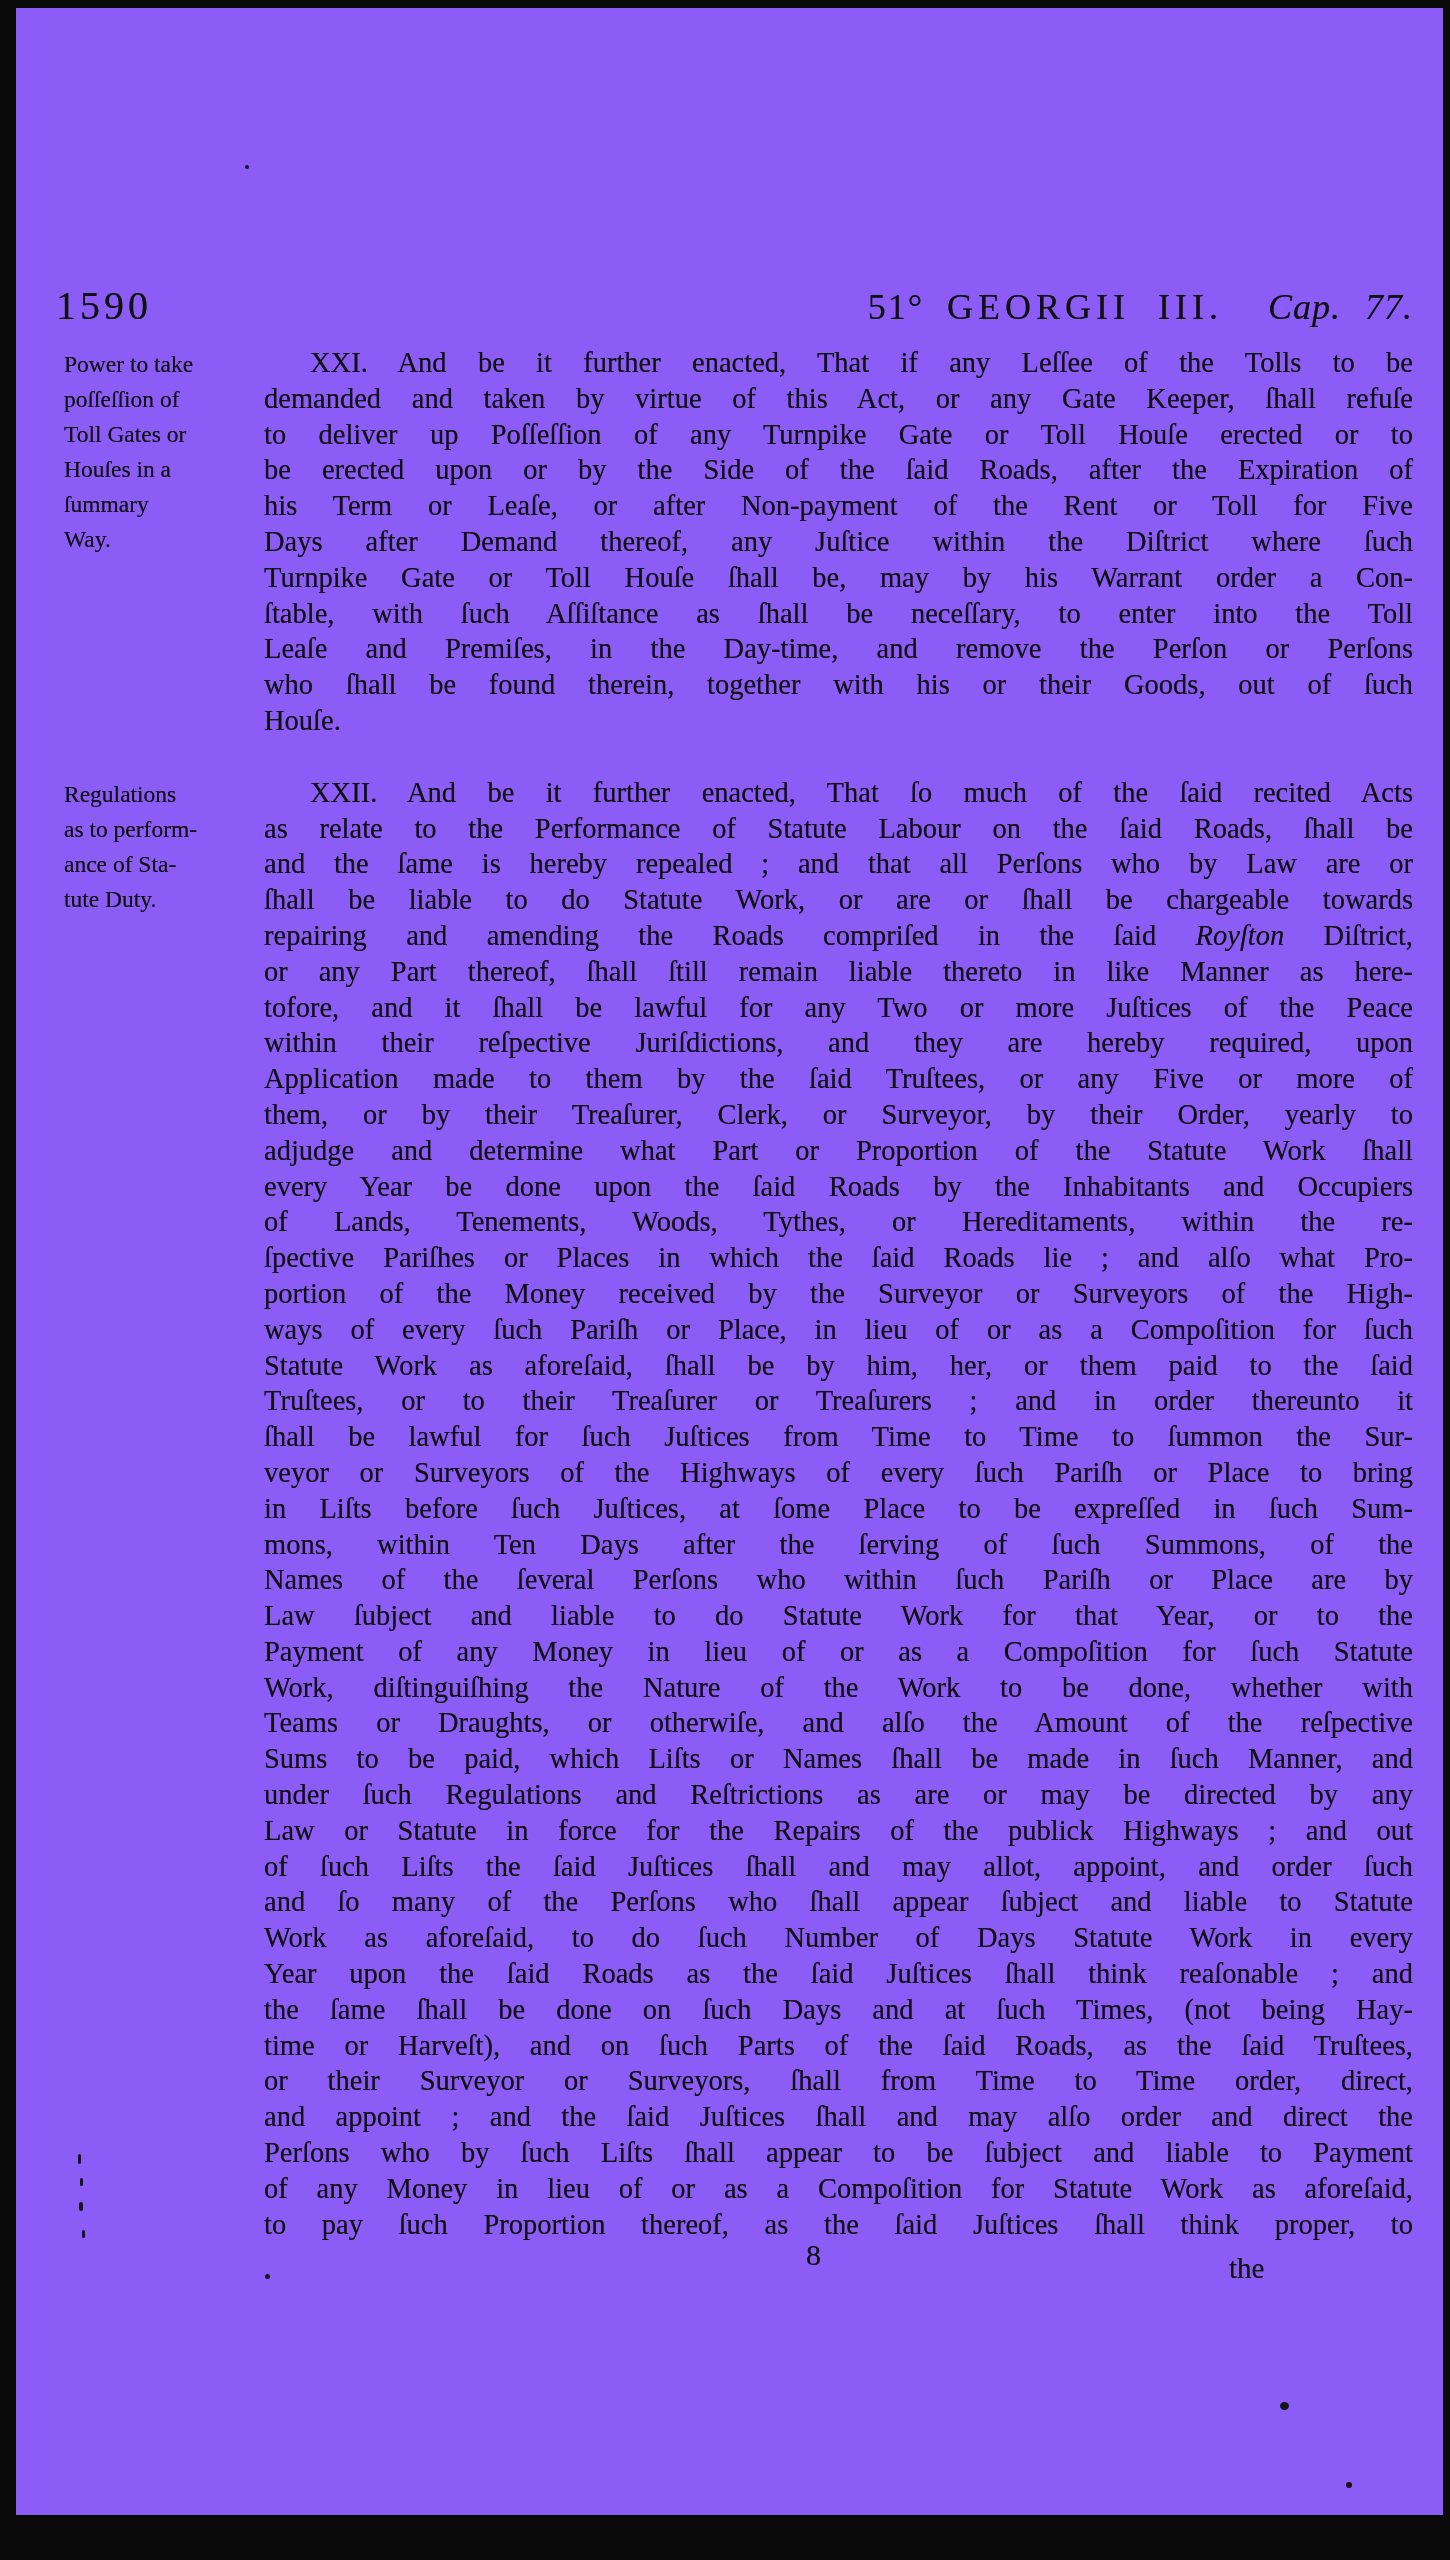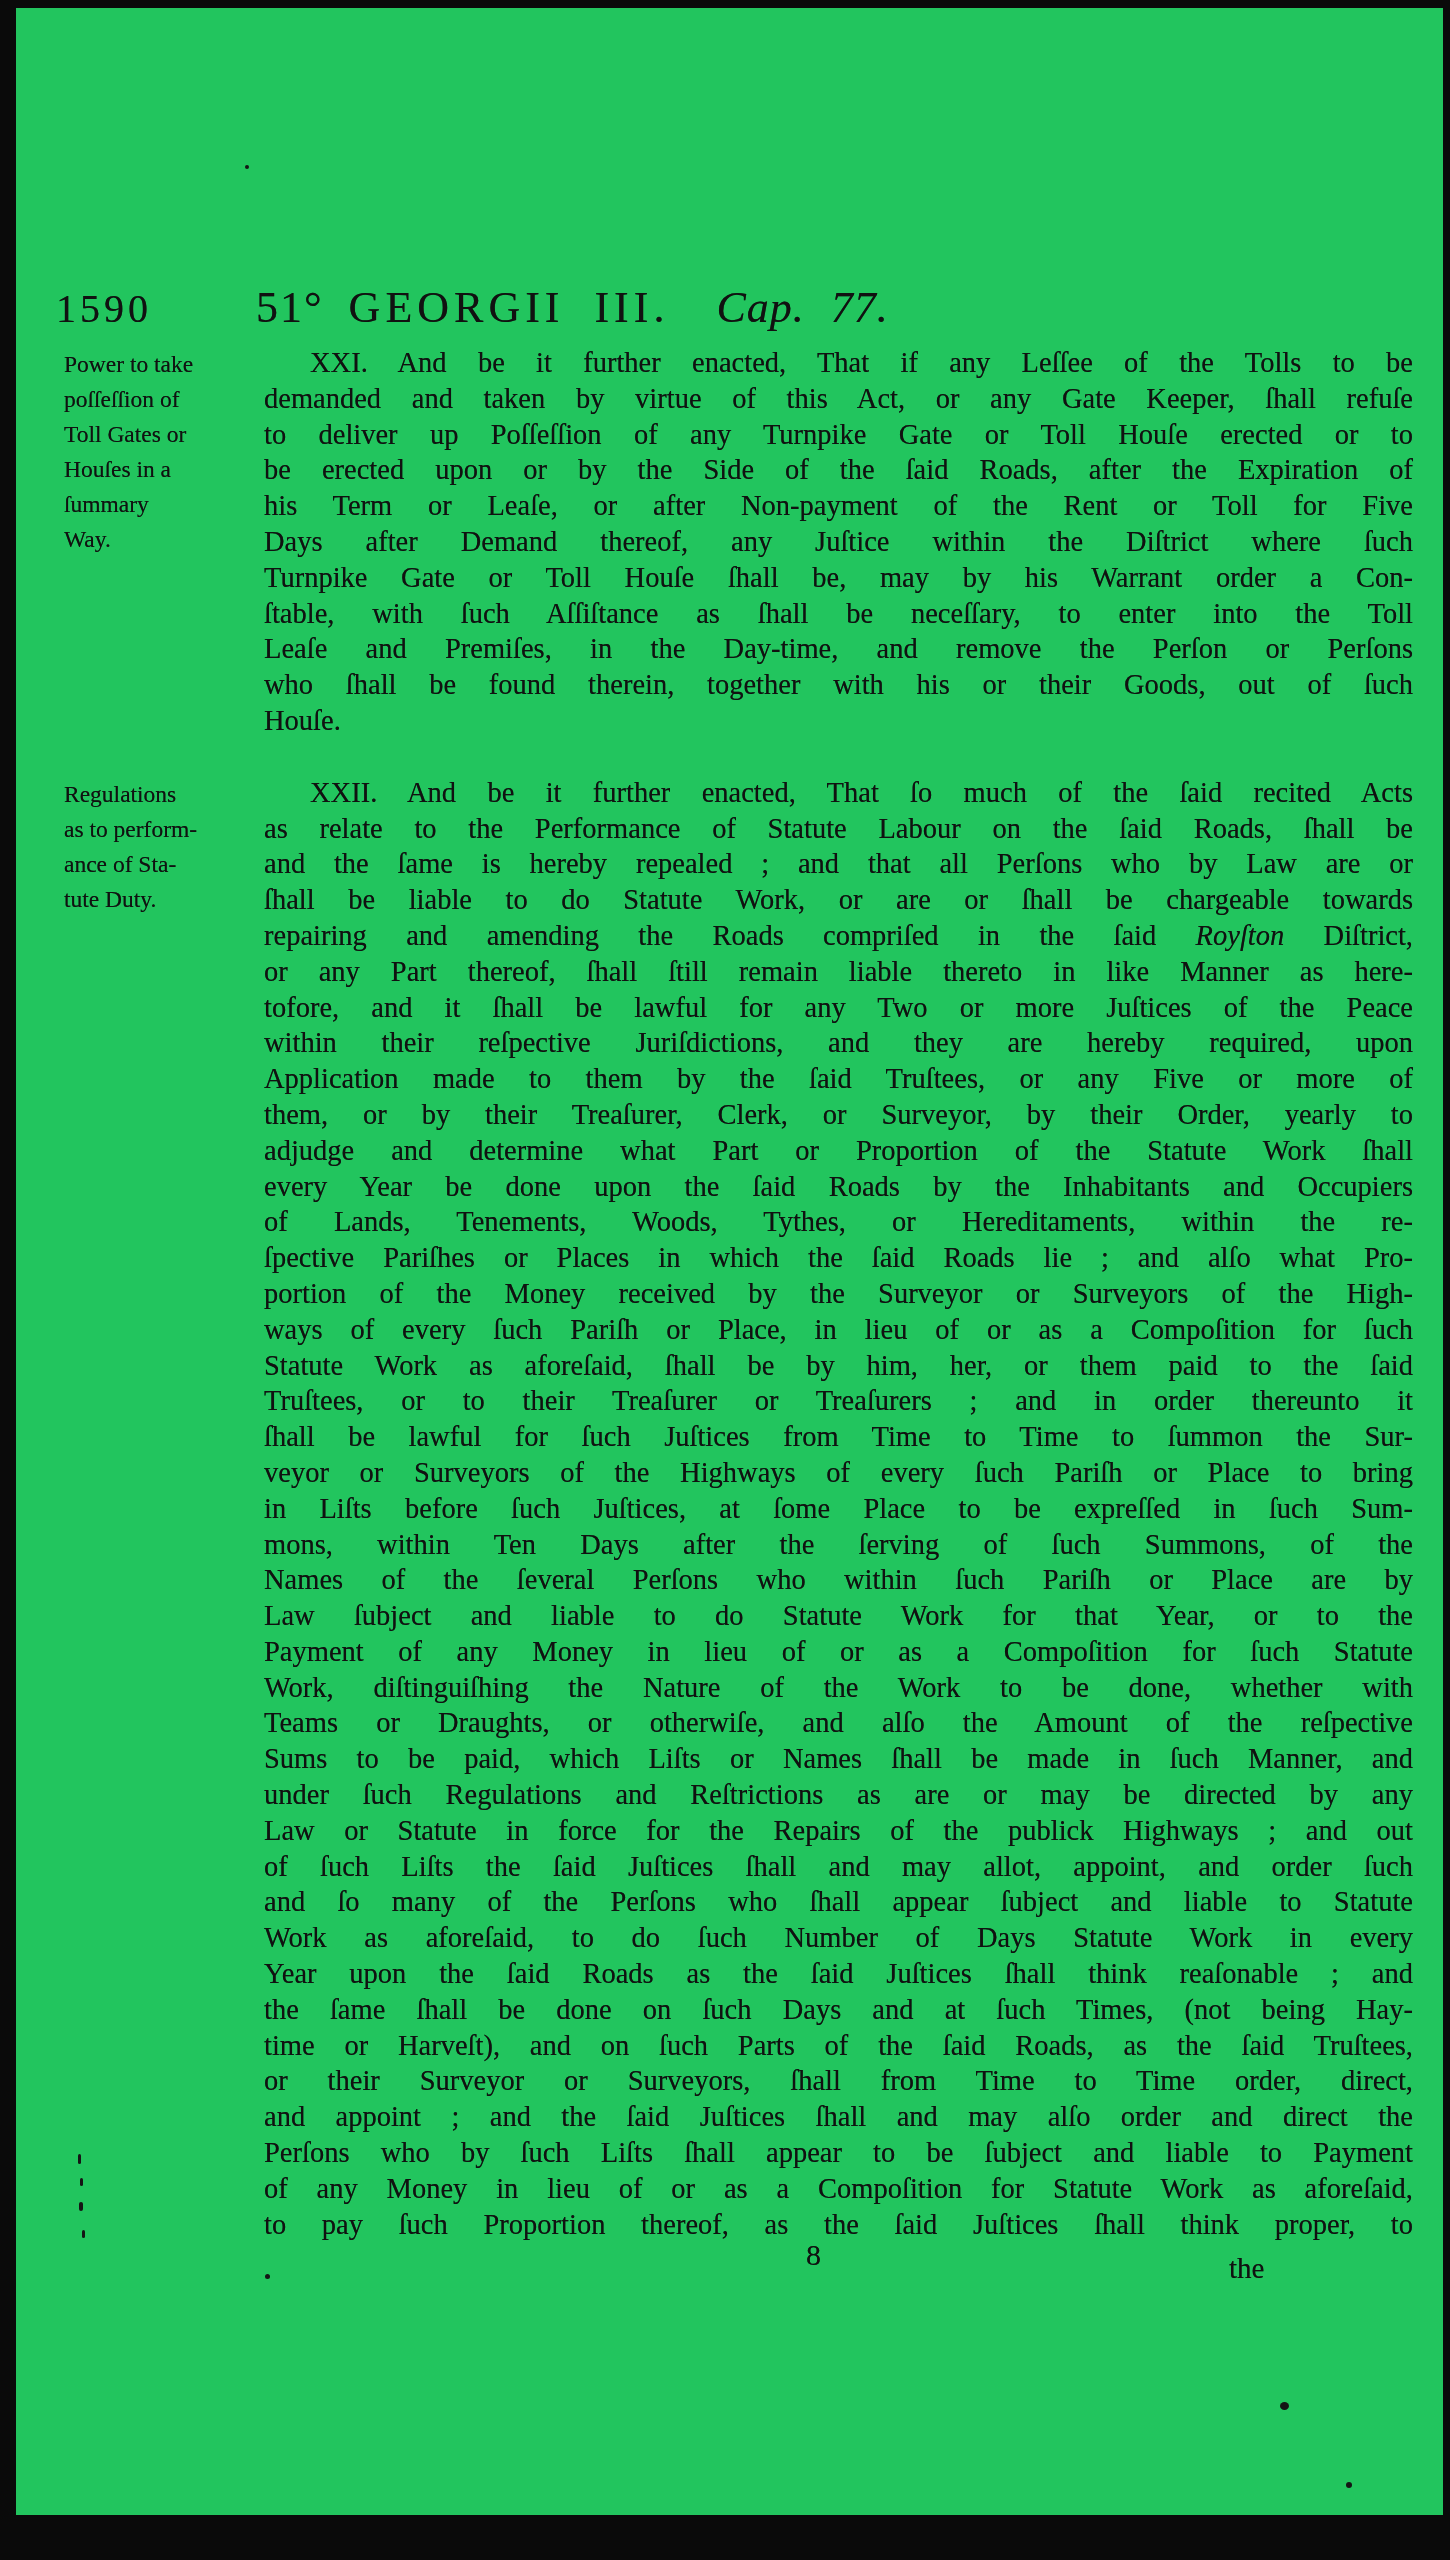--- a/index.html
+++ b/index.html
@@ -3,30 +3,30 @@
 <meta charset="utf-8">
 <style>
   html,body{margin:0;padding:0;background:#222;}
   .scan{
     position:relative;width:1450px;height:2560px;background:#0a0a0a;
     font-family:"Liberation Serif","DejaVu Serif",serif;color:#111;
     overflow:hidden;
   }
   .paper{
     position:absolute;top:8px;left:16px;right:7px;bottom:45px;
-    background:#22c55e;overflow:hidden;
+    background:#8b5cf6;overflow:hidden;
   }
   .txt{ text-shadow:0 0 0.5px rgba(0,0,0,.55); }
 
   .header{
     position:absolute;top:274px;left:40px;right:30px;
     display:grid;grid-template-columns:200px 1fr;align-items:baseline;
   }
   .page-number{font-size:40px;letter-spacing:4px;}
-  .doc-title{text-align:left;font-size:44px;white-space:nowrap;word-spacing:14px;}
+  .doc-title{text-align:right;font-size:36px;white-space:nowrap;word-spacing:14px;}
   .doc-title .regnal{letter-spacing:2px;}
   .doc-title .name{letter-spacing:5px;}
   .doc-title .chapter{font-style:italic;letter-spacing:1px;margin-left:22px;}
 
   .sections{position:absolute;top:337px;left:48px;right:30px;}
   .section{display:grid;grid-template-columns:200px 1fr;}
   .section-2{margin-top:36px;}
 
   .margin-note{font-size:23.5px;line-height:35px;padding-top:2px;padding-right:14px;}
   .margin-line{white-space:nowrap;}

